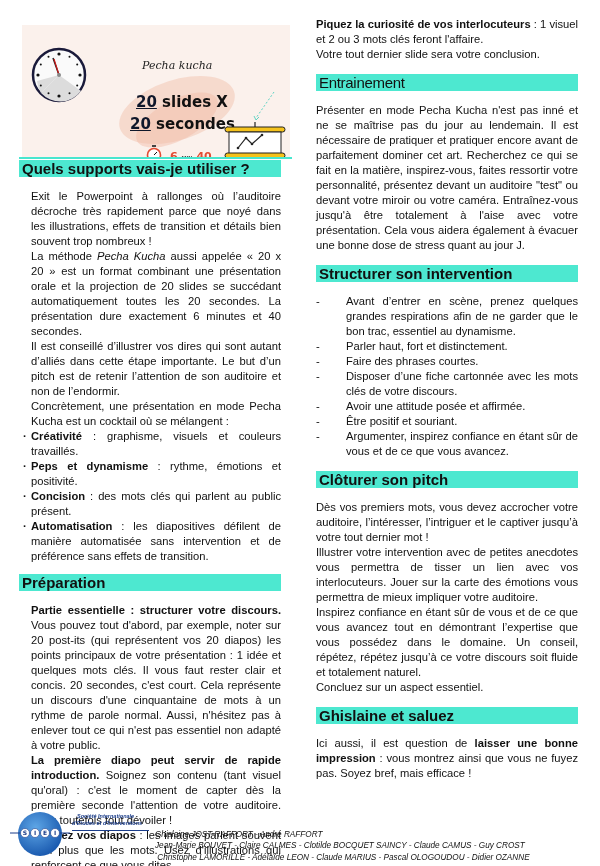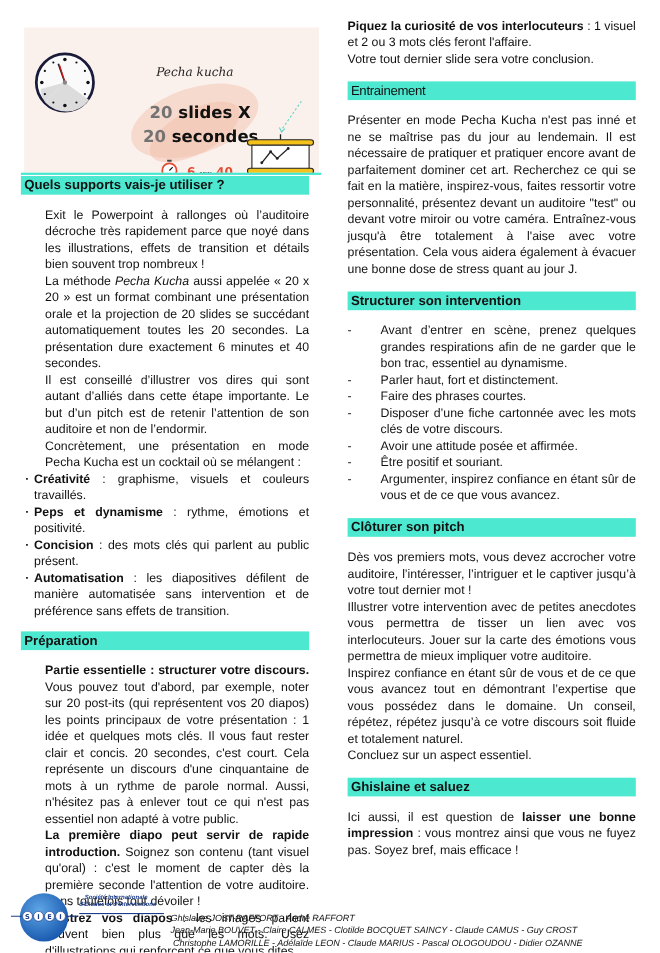--- a/index.html
+++ b/index.html
@@ -6,32 +6,32 @@
   html, body { width: 600px; height: 866px; background: #ffffff; overflow: hidden; }
   body { position: relative; font-family: "Liberation Sans", sans-serif; color: #111; font-size: 11.2px; line-height: 15px; }
   .col { position: absolute; top: 0; width: 262px; }
   .col-left { left: 19px; }
   .col-right { left: 316px; }
   .hero { position: absolute; left: 22px; top: 25px; width: 268px; height: 132px; background: #fbf1ec; overflow: hidden; }
   .hero-stroke { position: absolute; left: 95px; top: 55px; width: 120px; height: 60px; background: #f3c6b4; opacity: 0.55; border-radius: 50%; transform: rotate(-18deg); }
   .hero-stroke2 { position: absolute; left: 110px; top: 75px; width: 90px; height: 40px; background: #f1bba6; opacity: 0.45; border-radius: 50%; transform: rotate(-28deg); }
   .hero-title { position: absolute; left: 120px; top: 33px; font-family: "DejaVu Serif", serif; font-style: italic; font-size: 11px; color: #222; }
   .hero-line { position: absolute; font-family: "DejaVu Sans", sans-serif; font-weight: bold; font-size: 15px; color: #111; white-space: nowrap; }
-  .hero-line .num { color: #737373; }
+  .hero-line .num { color: #0f172a; text-decoration: underline; }
   .hero-l1 { left: 114px; top: 70px; }
   .hero-l2 { left: 108px; top: 92px; }
   .hero-time { position: absolute; left: 148px; top: 124px; font-family: "DejaVu Sans", sans-serif; font-weight: bold; color: #e24b32; font-size: 11px; white-space: nowrap; }
   .hero-time small { font-size: 5px; color: #111; }
   .clock { position: absolute; left: 9px; top: 22px; }
   .easel { position: absolute; left: 196px; top: 65px; }
   .stopwatch { position: absolute; left: 124px; top: 120px; }
   .teal-rule { position: absolute; left: 19px; top: 157px; width: 273px; height: 2px; background: #47e6cf; }
 
-  .section-head { background: #4de8d0; font-weight: bold; font-size: 12px; line-height: 15px; padding: 1px 3px; color: #111; margin-right: 0; }
-  .p { text-align: justify; margin-left: 22px; }
+  .section-head { background: #4de8d0; font-weight: bold; font-size: 15px; line-height: 15px; padding: 1px 3px; color: #111; margin-right: 0; }
+  .p { text-align: justify; margin-left: 12px; }
   .p b { font-weight: bold; }
   .p i { font-style: italic; }
   ul.dotlist { list-style: none; margin-left: 4px; }
   ul.dotlist li { position: relative; padding-left: 8px; text-align: justify; }
   ul.dotlist li::before { content: "·"; position: absolute; left: 0; top: 0; font-weight: bold; }
   ul.dashlist { list-style: none; margin-left: 4px; }
   ul.dashlist li { position: relative; padding-left: 30px; text-align: justify; }
   ul.dashlist li::before { content: "-"; position: absolute; left: 0; top: 0; }
 
   .footer { position: absolute; left: 0; top: 800px; width: 600px; height: 66px; }

